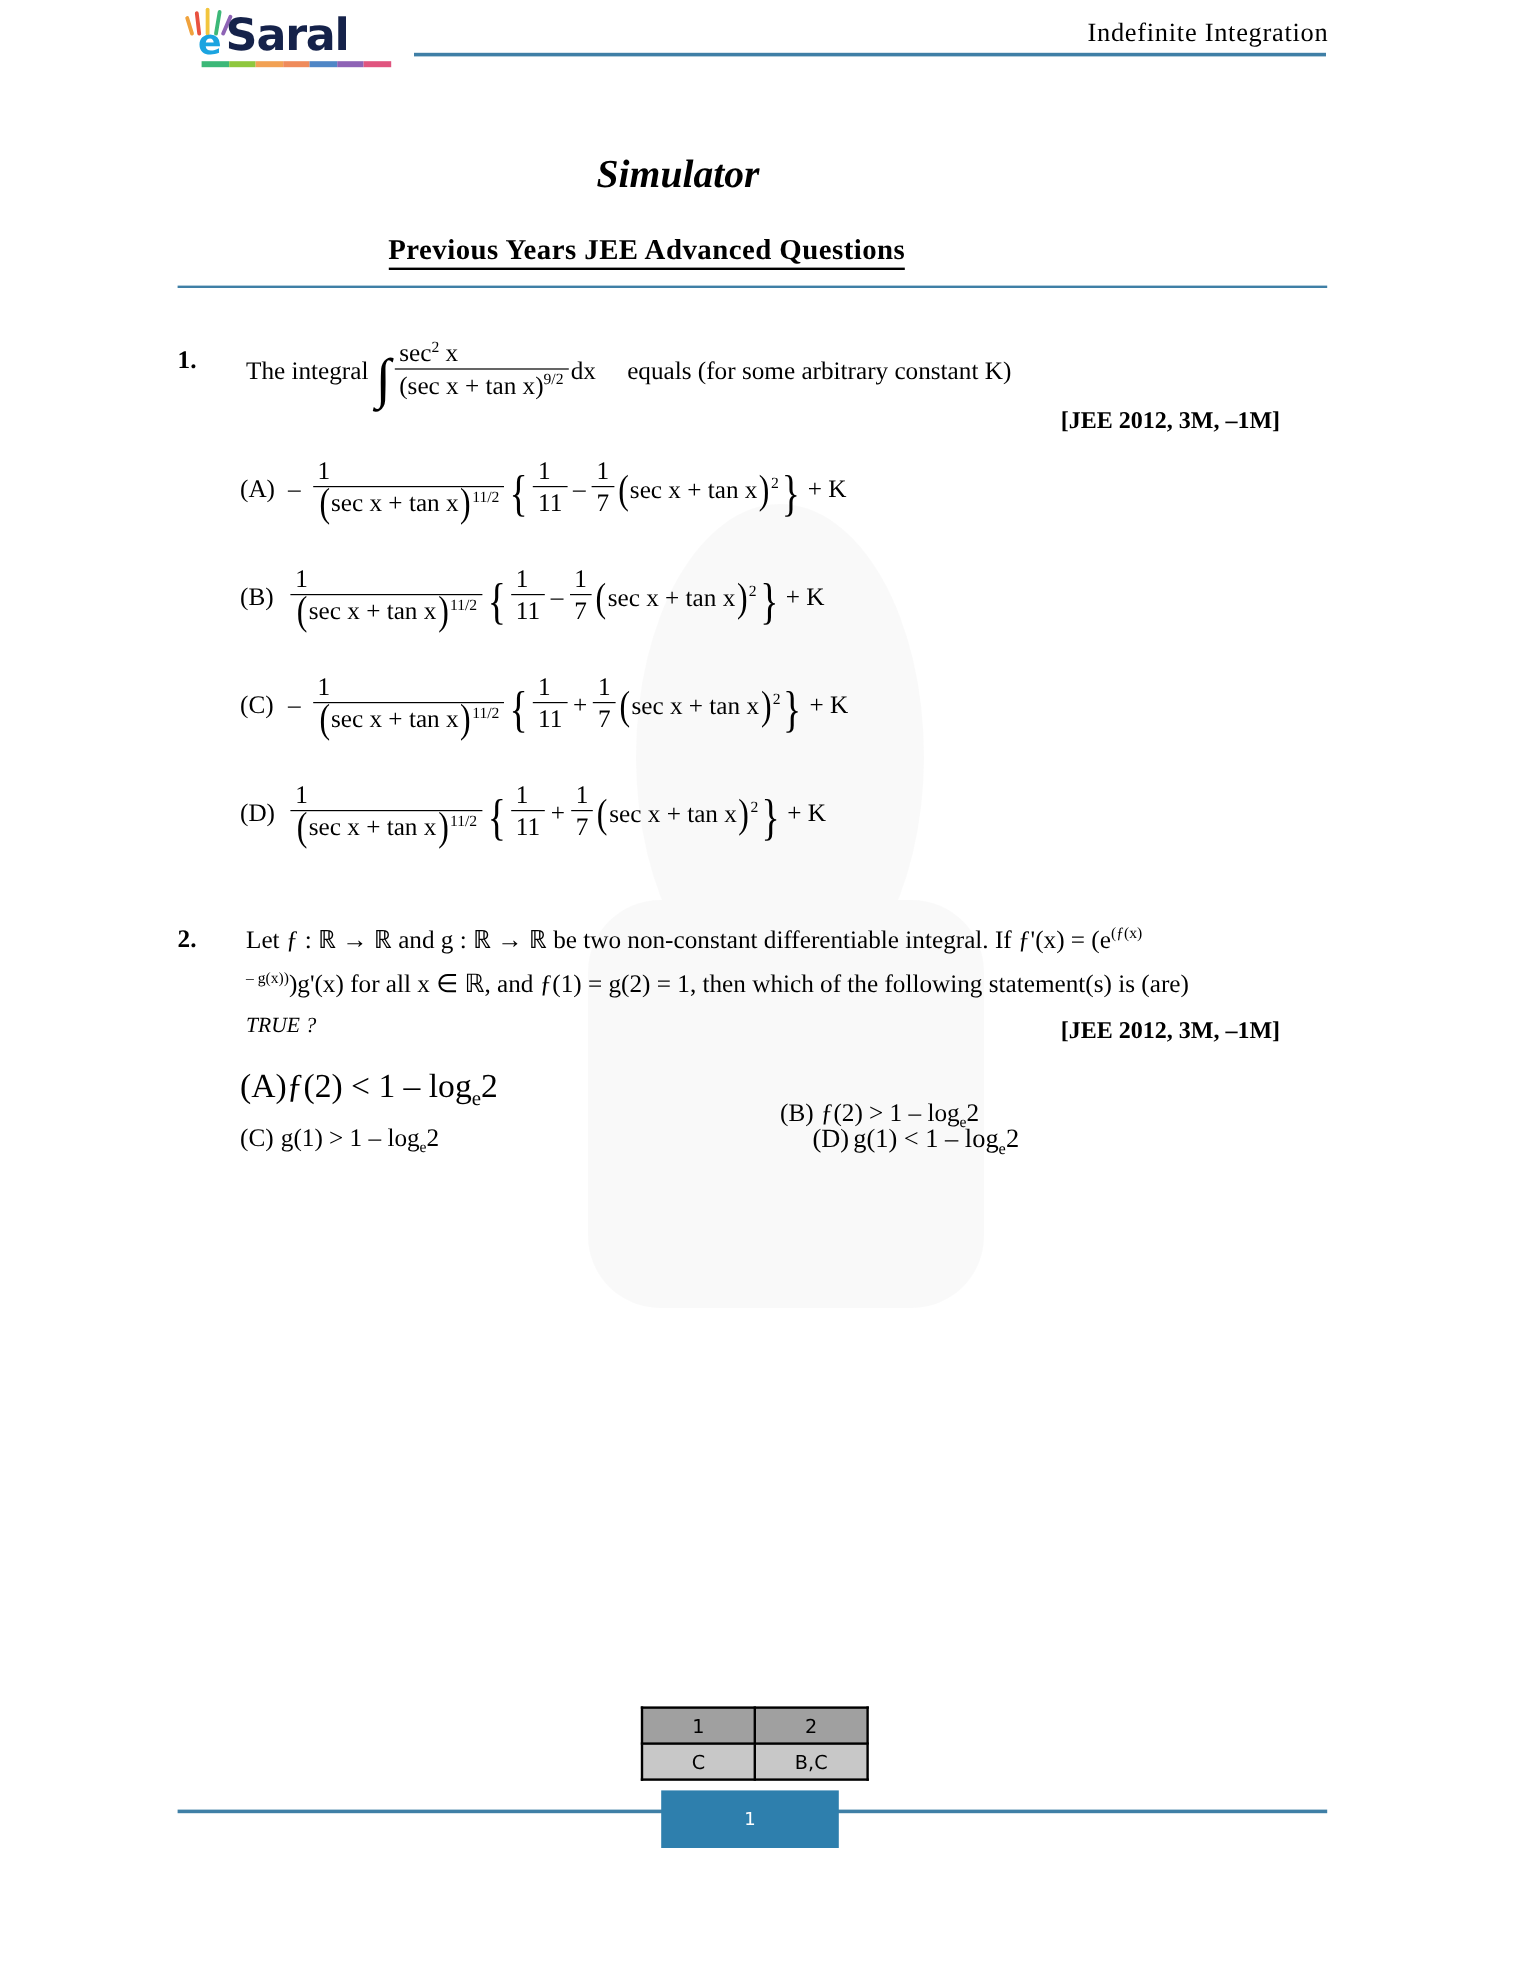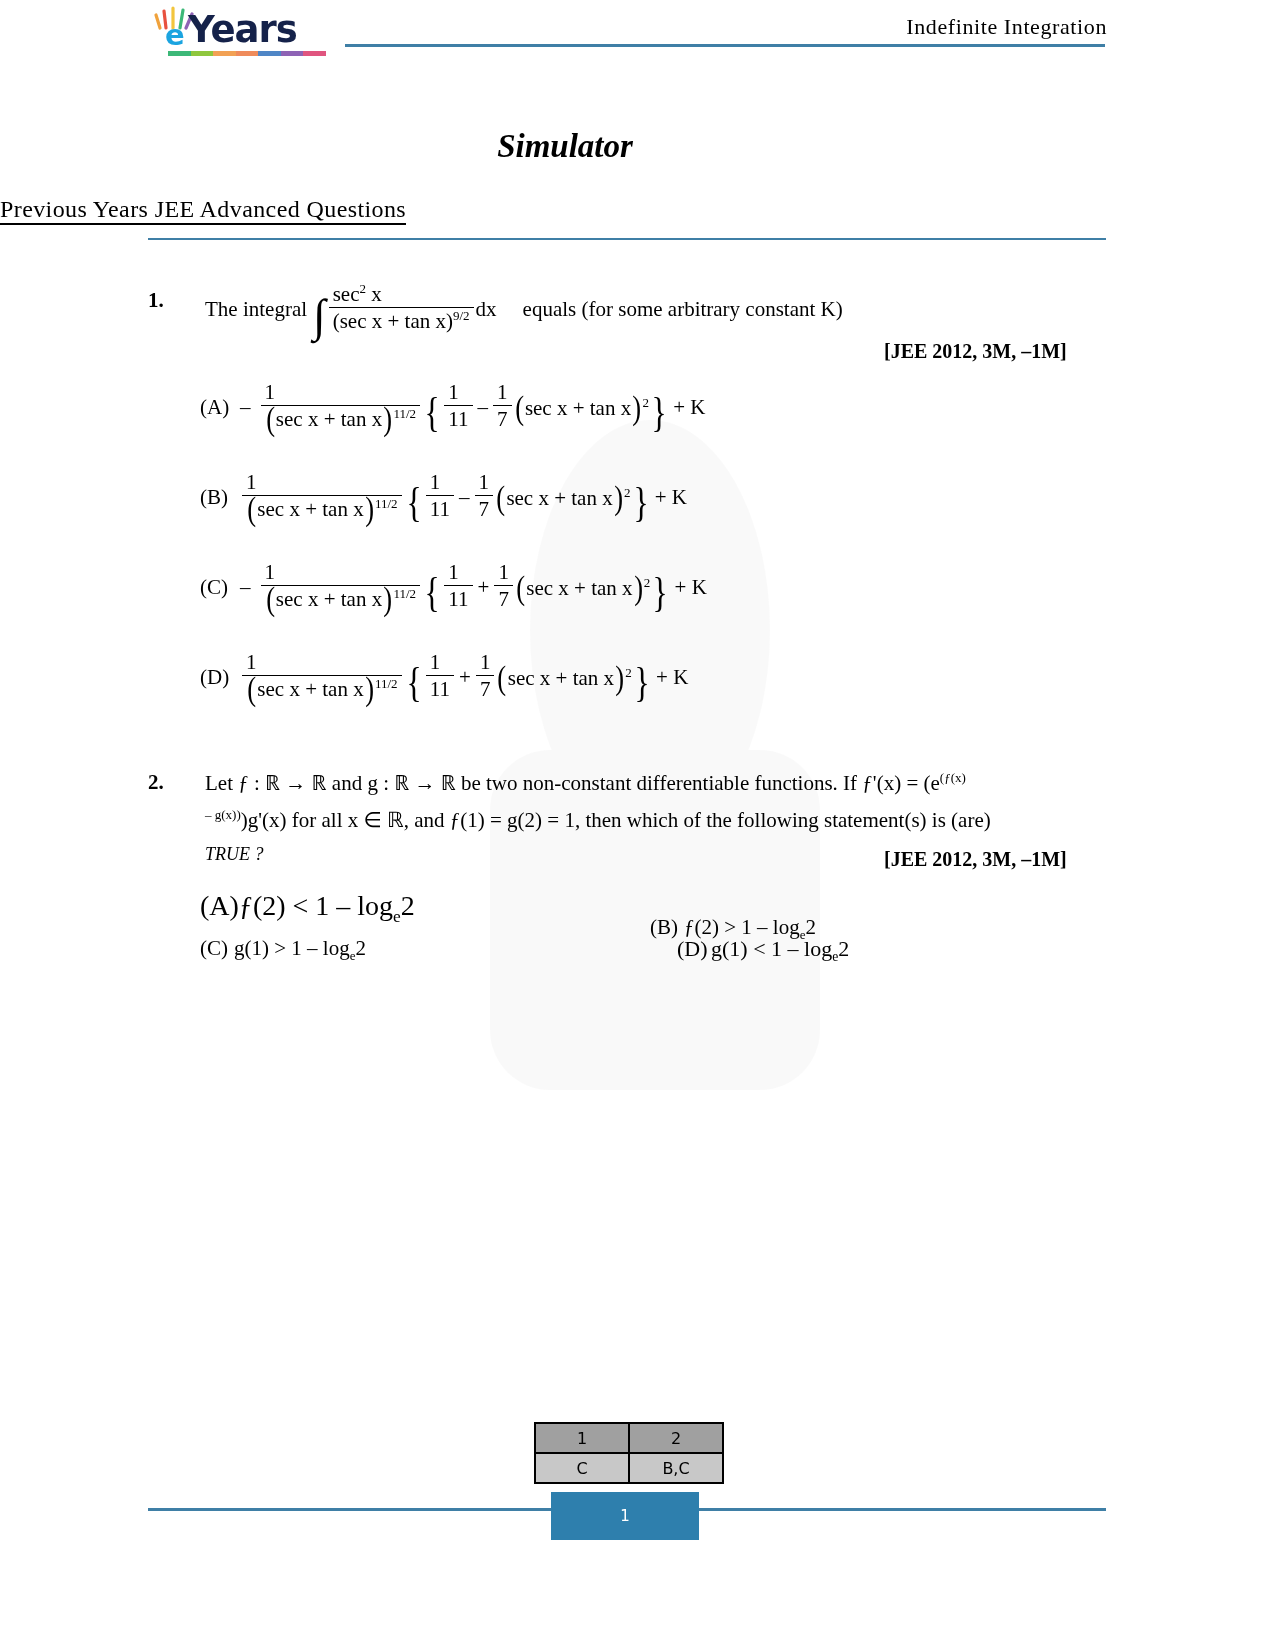--- a/index.html
+++ b/index.html
@@ -112,22 +112,23 @@
     text-align: center;
     font-size: 33px;
     font-weight: bold;
     font-style: italic;
     font-family: "Liberation Serif", serif;
   }
   .sub-title {
     position: absolute;
     left: 0; top: 196px;
     width: 1078px;
+    text-align: center;
     font-size: 24px;
-    font-weight: normal;
+    font-weight: bold;
     font-family: "Liberation Serif", serif;
     letter-spacing: 0.4px;
   }
   .sub-title span { border-bottom: 2px solid #000; padding-bottom: 1px; }
 
   .top-rule {
     position: absolute;
     left: 148px;
     top: 238px;
     width: 958px;
@@ -266,21 +267,21 @@
       <svg class="logo-rays" viewBox="0 0 46 24">
         <g stroke-width="3.2" stroke-linecap="round">
           <line x1="6" y1="22" x2="2" y2="9" stroke="#f0a23c"></line>
           <line x1="12" y1="22" x2="10" y2="5" stroke="#e8513f"></line>
           <line x1="19" y1="22" x2="19" y2="2" stroke="#f2c53d"></line>
           <line x1="26" y1="22" x2="29" y2="4" stroke="#3cb878"></line>
           <line x1="32" y1="22" x2="38" y2="8" stroke="#8e63b5"></line>
         </g>
       </svg>
       <div class="logo-e">e</div>
-      <div class="logo-text">Years</div>
+      <div class="logo-text">Saral</div>
       <div class="logo-bar">
         <span style="background:#3cb878"></span>
         <span style="background:#8fc73e"></span>
         <span style="background:#f2a154"></span>
         <span style="background:#ef8b5b"></span>
         <span style="background:#4f86c6"></span>
         <span style="background:#8e63b5"></span>
         <span style="background:#e0557f"></span>
       </div>
     </div>
@@ -403,21 +404,21 @@
       <span><span class="bigparen">(</span>sec x + tan x<span class="bigparen">)</span><sup class="e">2</sup></span>
       <span class="bigbrace">}</span>
       <span style="margin-left:4px">+ K</span>
     </div>
   </div>
 
   <div class="q-num" style="left:148px; top:770px;">2.</div>
 
   <div class="q-body" style="left:205px; top:768px; width:905px;">
     <div style="font-size:21px; white-space:nowrap;">
-      <span>Let ƒ : ℝ → ℝ and g : ℝ → ℝ be two non-constant differentiable functions. If ƒ'(x) = (e</span><sup class="e">(ƒ(x)</sup>
+      <span>Let ƒ : ℝ → ℝ and g : ℝ → ℝ be two non-constant differentiable integral. If ƒ'(x) = (e</span><sup class="e">(ƒ(x)</sup>
     </div>
     <div style="font-size:21px; margin-top:11px;">
       <sup class="e">– g(x))</sup><span>)g'(x) for all x ∈ ℝ, and ƒ(1) = g(2) = 1, then which of the following statement(s) is (are)</span>
     </div>
     <div style="font-size:18px; margin-top:11px;font-style:italic;">TRUE ?</div>
   </div>
 
   <div class="marks" style="left:884px; top:848px;">[JEE 2012, 3M, –1M]</div>
 
   <div class="q-body" style="left:200px; top:890px; font-size:28px;">

